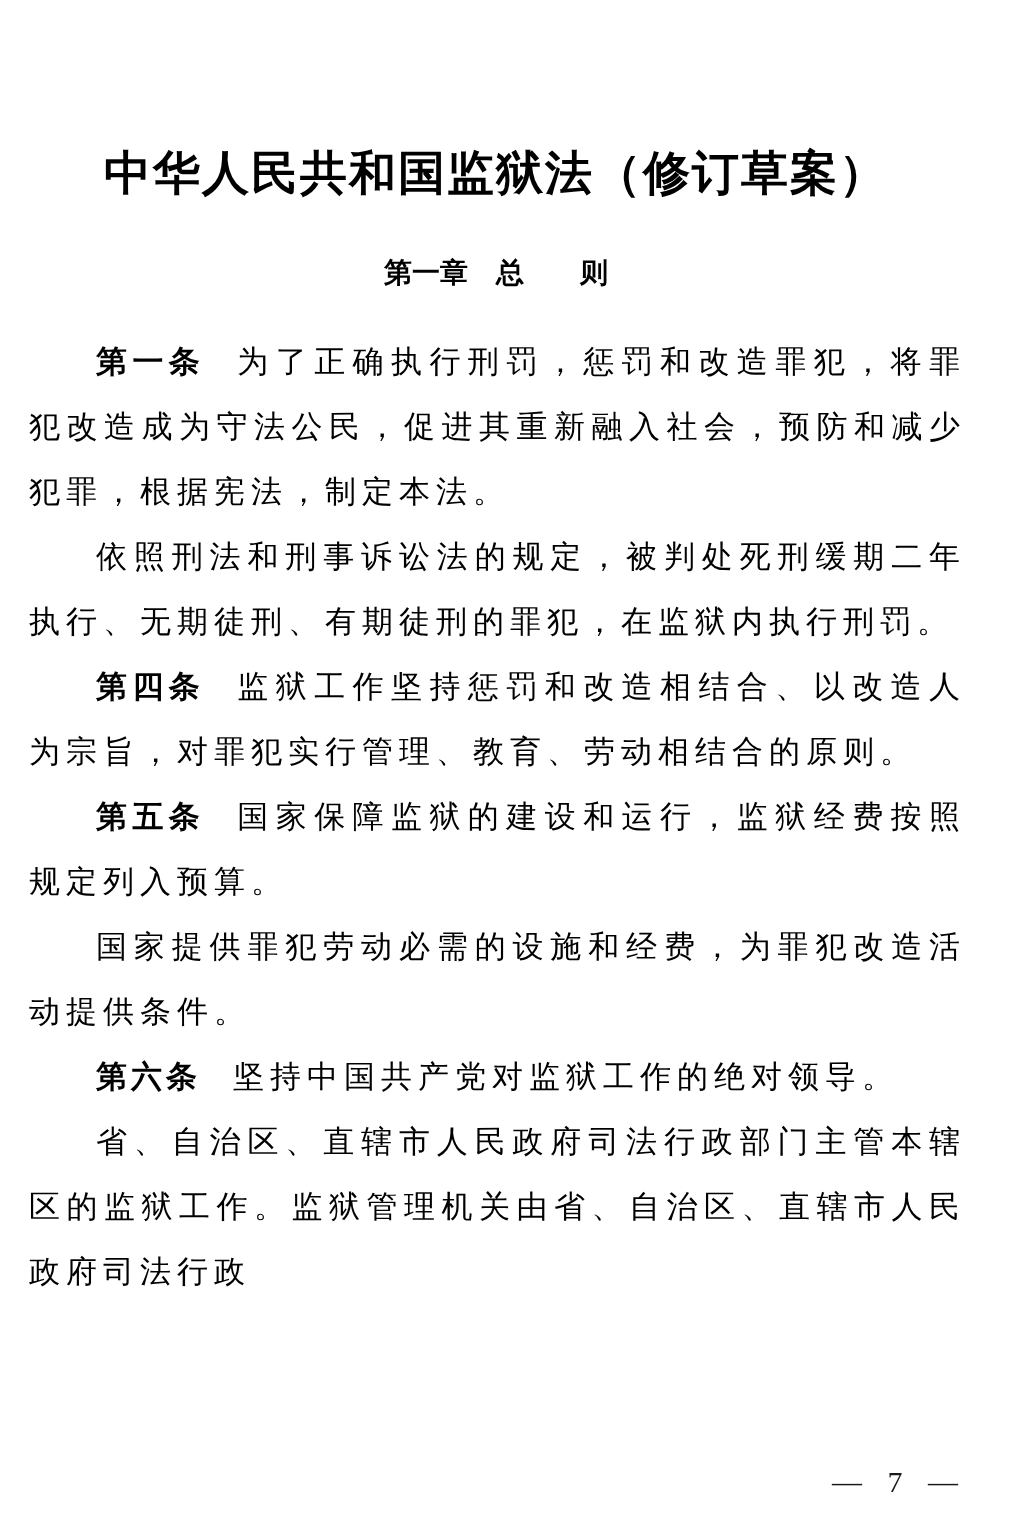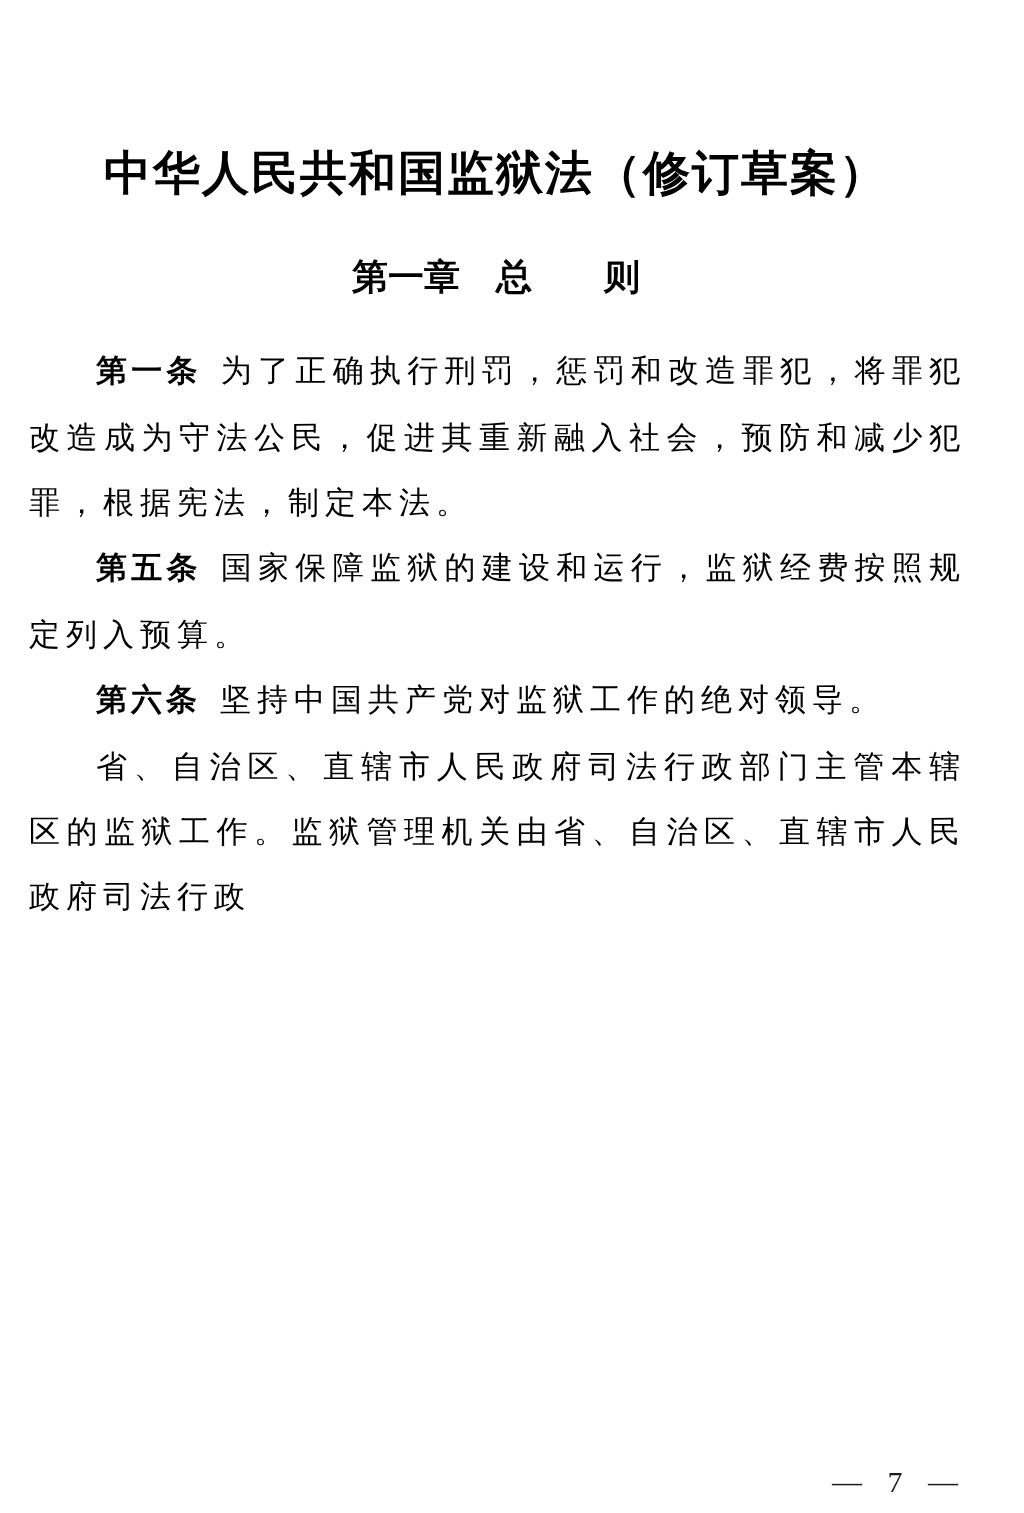--- a/index.html
+++ b/index.html
@@ -24,41 +24,41 @@
     font-size: 47px;
     font-weight: 700;
     letter-spacing: 2px;
     line-height: 1.15;
     font-family: "Liberation Serif", "DejaVu Serif", serif;
   }
   .chapter-heading {
     margin: 0;
     padding-top: 58px;
     text-align: center;
-    font-size: 36px;
+    font-size: 28px;
     font-weight: 700;
     line-height: 1.1;
     font-family: "Liberation Serif", "DejaVu Serif", serif;
   }
   .content {
     padding: 40px 26px 0 29px;
   }
   .content p {
     margin: 0;
     font-size: 31px;
     line-height: 65px;
     letter-spacing: 6px;
     text-align: justify;
     text-justify: inter-character;
     text-indent: 67px;
   }
   .article-lead {
     font-weight: 700;
-    font-family: Liberation Mono, monospace;
-    margin-right: 19px;
+    font-family: Liberation Serif, serif;
+    margin-right: 32px;
     letter-spacing: 4px;
   }
   .article-lead:empty {
     display: none;
   }
   .page-footer {
     position: absolute;
     right: 34px;
     bottom: 14px;
     font-size: 30px;
@@ -70,20 +70,23 @@
 <body>
 
 <div class="page">
 
   <h1 class="doc-title">中华人民共和国监狱法（修订草案）</h1>
 
   <h2 class="chapter-heading">第一章　总　　则</h2>
 
   <div class="content">
     <p><span class="article-lead">第一条</span><span>为了正确执行刑罚，惩罚和改造罪犯，将罪犯改造成为守法公民，促进其重新融入社会，预防和减少犯罪，根据宪法，制定本法。</span></p>
+    <p><span>依照刑法和刑事诉讼法的规定，被判处死刑缓期二年执行、无期徒刑、有期徒刑的罪犯，在监狱内执行刑罚。</span></p>
+    <p><span class="article-lead">第四条</span><span>监狱工作坚持惩罚和改造相结合、以改造人为宗旨，对罪犯实行管理、教育、劳动相结合的原则。</span></p>
     <p><span class="article-lead">第五条</span><span>国家保障监狱的建设和运行，监狱经费按照规定列入预算。</span></p>
+    <p><span>国家提供罪犯劳动必需的设施和经费，为罪犯改造活动提供条件。</span></p>
     <p><span class="article-lead">第六条</span><span>坚持中国共产党对监狱工作的绝对领导。</span></p>
     <p><span>省、自治区、直辖市人民政府司法行政部门主管本辖区的监狱工作。监狱管理机关由省、自治区、直辖市人民政府司法行政</span></p>
   </div>
 
   <div class="page-footer">— 7 —</div>
 
 </div>
 
 </body></html>

